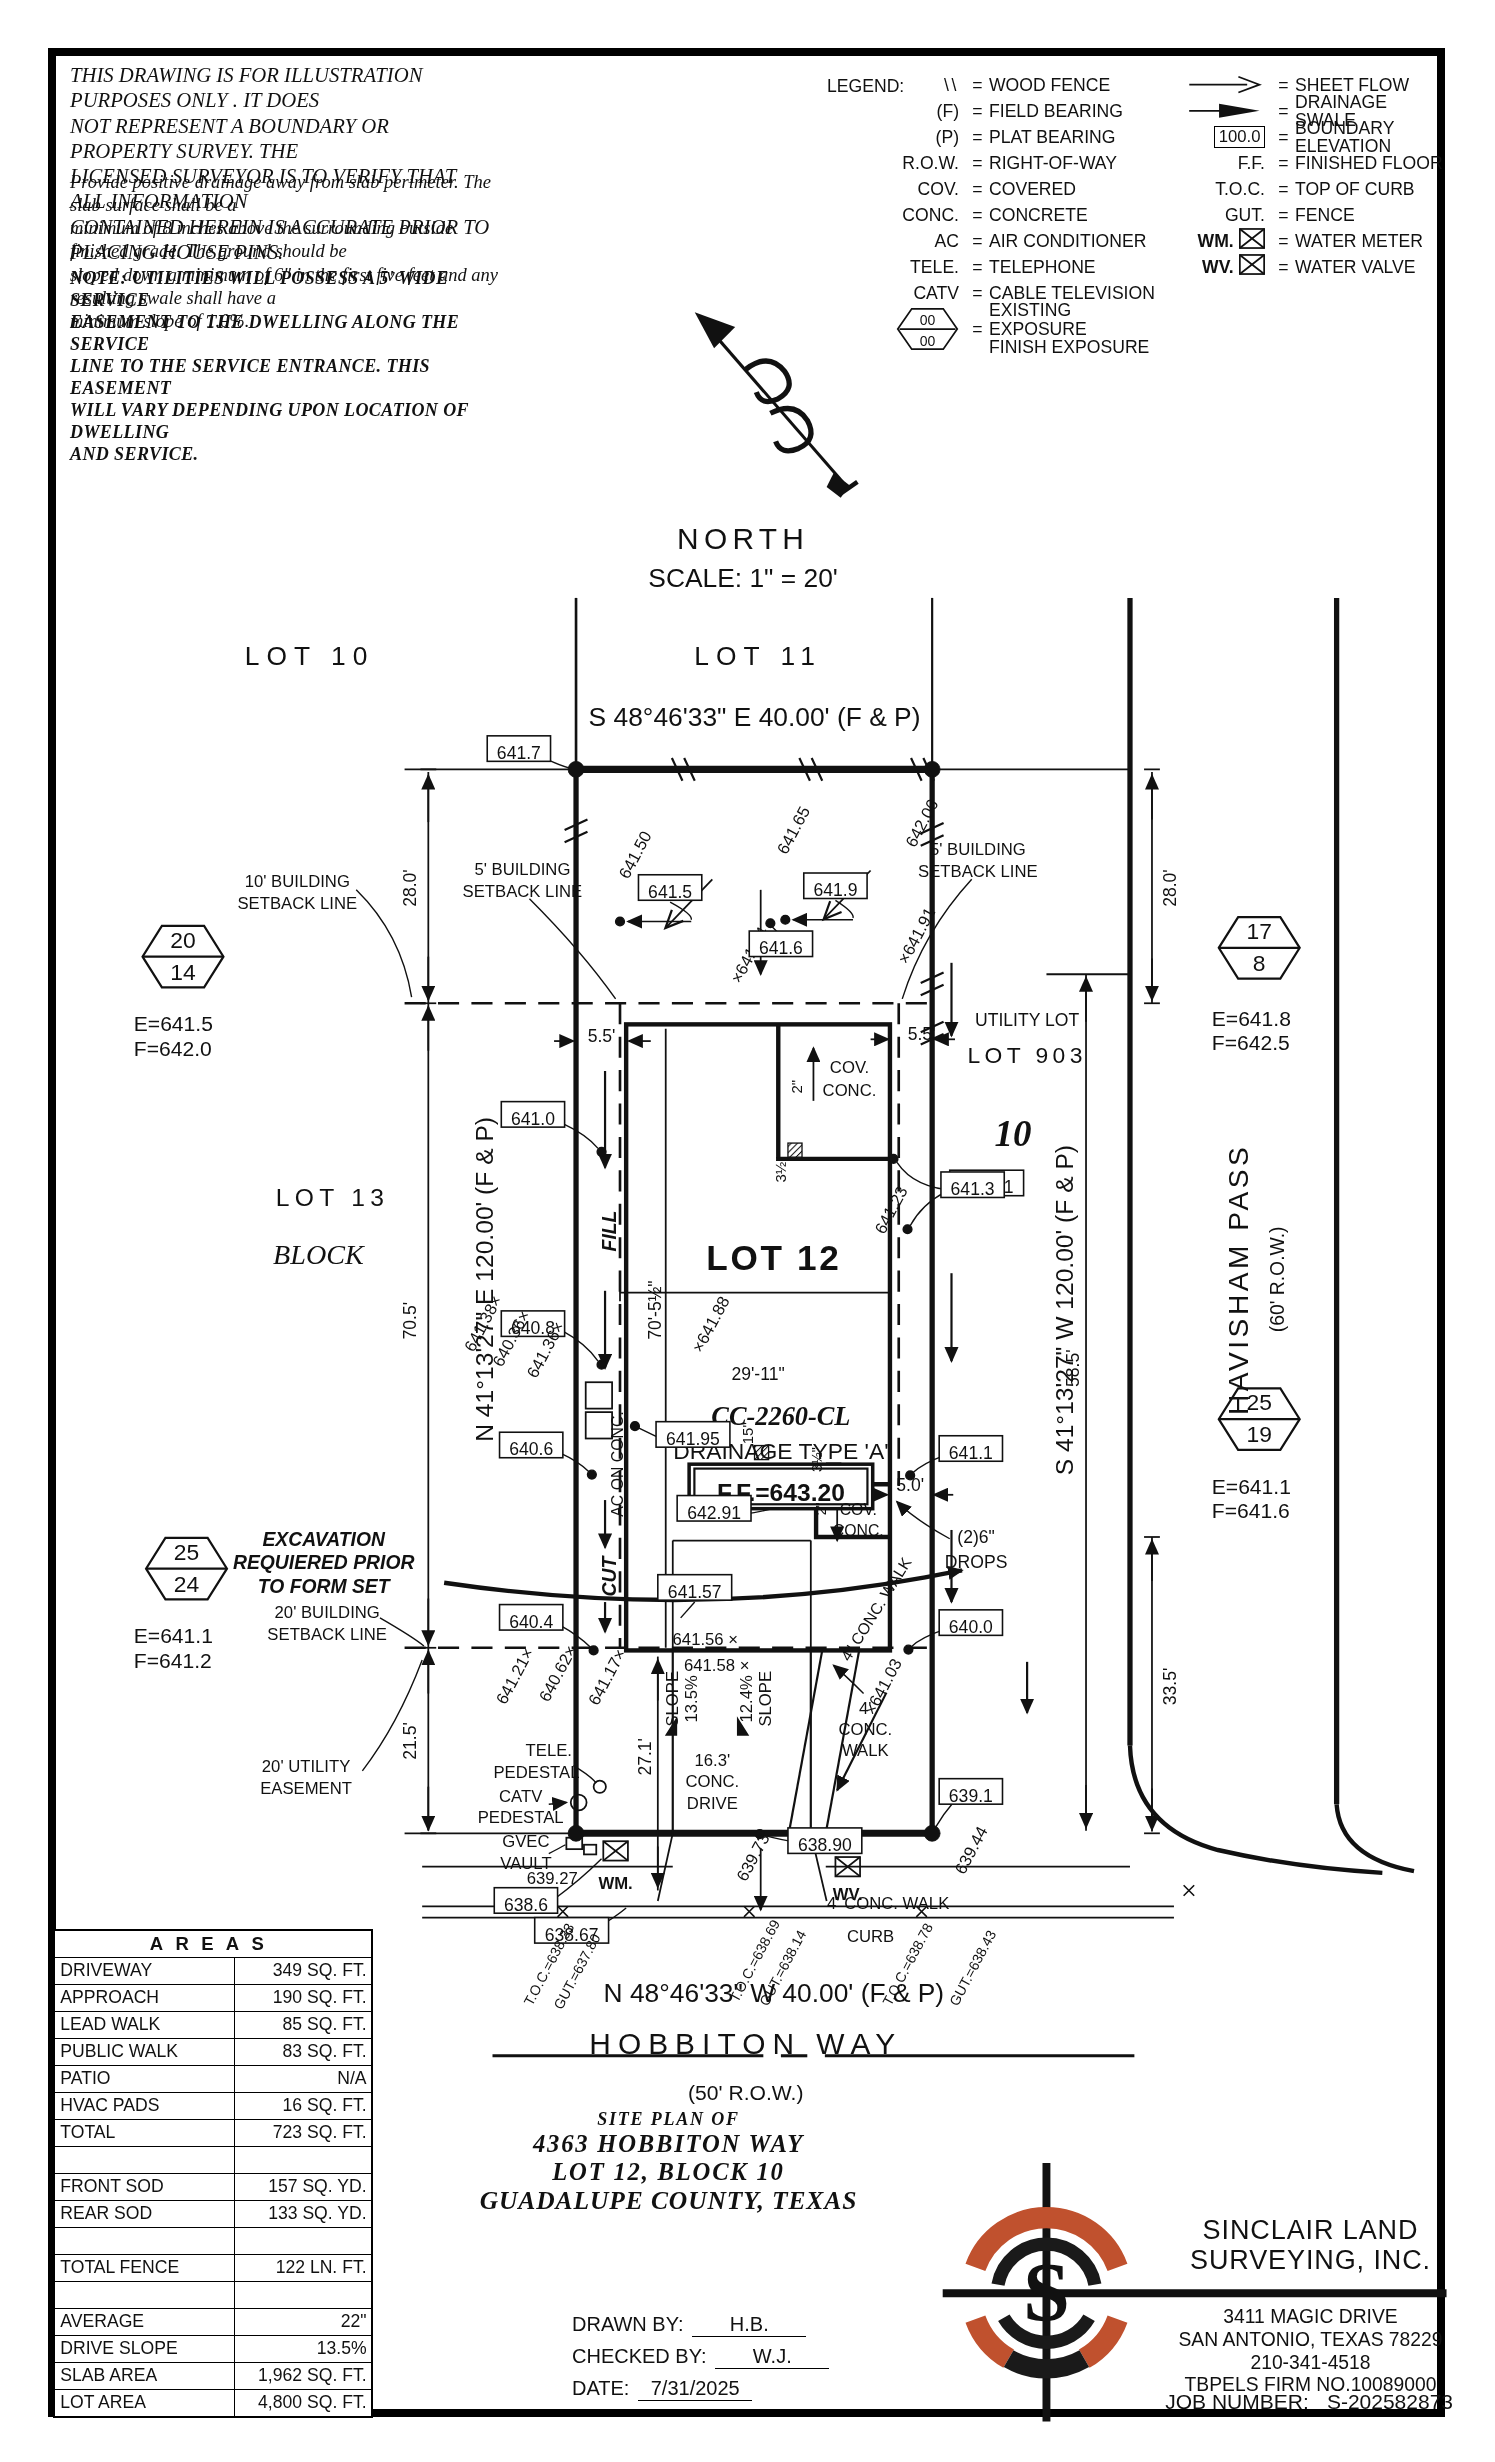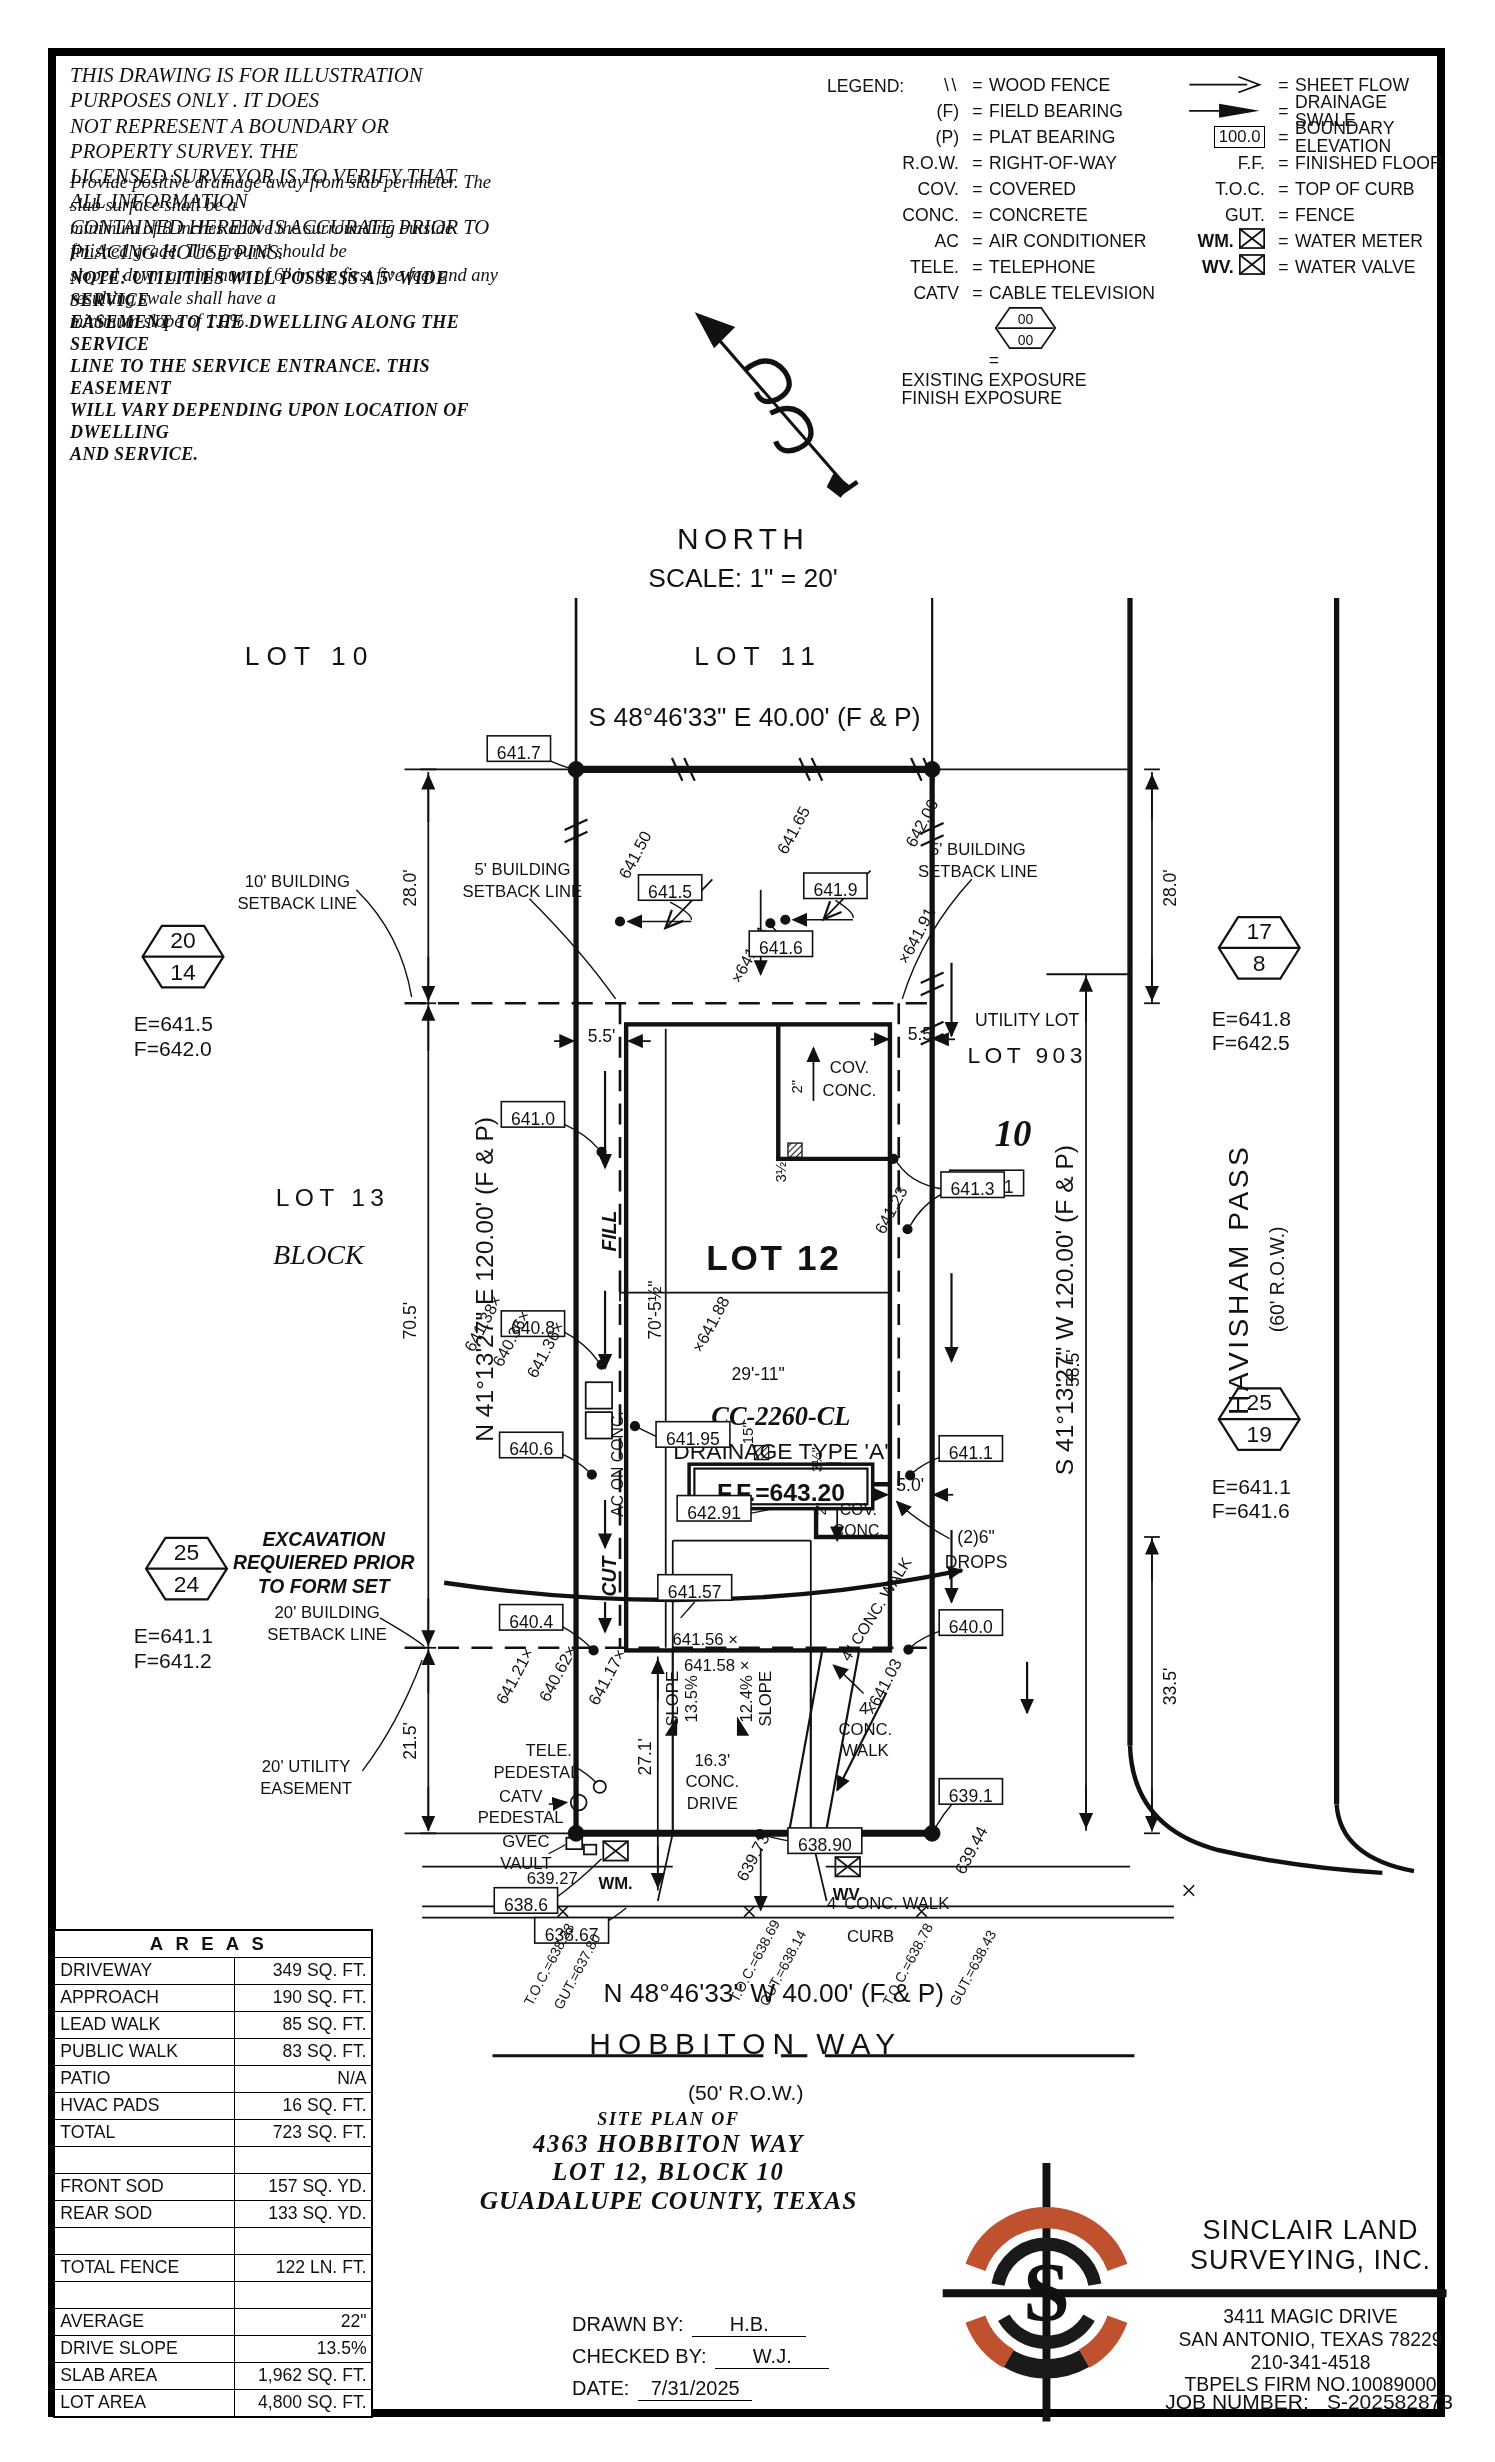--- a/index.html
+++ b/index.html
@@ -11,21 +11,21 @@
   #disclaimer{position:absolute;left:70px;top:63px;width:420px;
     font-family:"Liberation Serif", serif;font-style:italic;font-size:20.7px;line-height:1.22;white-space:pre-line;}
   #drainnote{position:absolute;left:70px;top:171px;width:440px;
     font-family:"Liberation Serif", serif;font-style:italic;font-size:18.5px;line-height:1.25;white-space:pre-line;}
   #utilnote{position:absolute;left:70px;top:268px;width:413px;
     font-family:"Liberation Serif", serif;font-style:italic;font-weight:bold;font-size:18px;line-height:1.22;white-space:pre-line;letter-spacing:0.4px;}
   
   #legend1{position:absolute;left:827px;top:72px;width:334px;font-size:17.6px;}
   #legend2{position:absolute;left:1159px;top:72px;width:290px;font-size:17.6px;}
   .lg-row{display:flex;align-items:center;height:26px;}
-  .lg-row.tall{height:46px;flex-direction:column;}
+  .lg-row.tall{height:46px;}
   .lg-sym{width:132px;text-align:right;padding-right:7px;flex:none;display:flex;justify-content:flex-end;align-items:center;gap:5.3px;}
   #legend2 .lg-sym{width:106px;}
   .lg-eq{width:23px;text-align:center;flex:none;}
   .lg-label{white-space:pre-line;line-height:1.05;}
   .lg-title{position:absolute;left:-101px;top:3.5px;}
   .lg-box{border:1.8px solid #000;padding:0 3.5px;font-size:16.7px;}
   
   #areas{position:absolute;left:53px;top:1929px;width:320px;border:2.6px solid #000;box-sizing:border-box;background:#fff;}
   #areas .hdr{height:26px;border-bottom:1.8px solid #000;text-align:center;font-size:18.5px;letter-spacing:12.3px;line-height:26px;font-weight:bold;}
   .ar-row{display:flex;height:26px;border-bottom:1.8px solid #000;font-size:17.6px;line-height:24.6px;}

